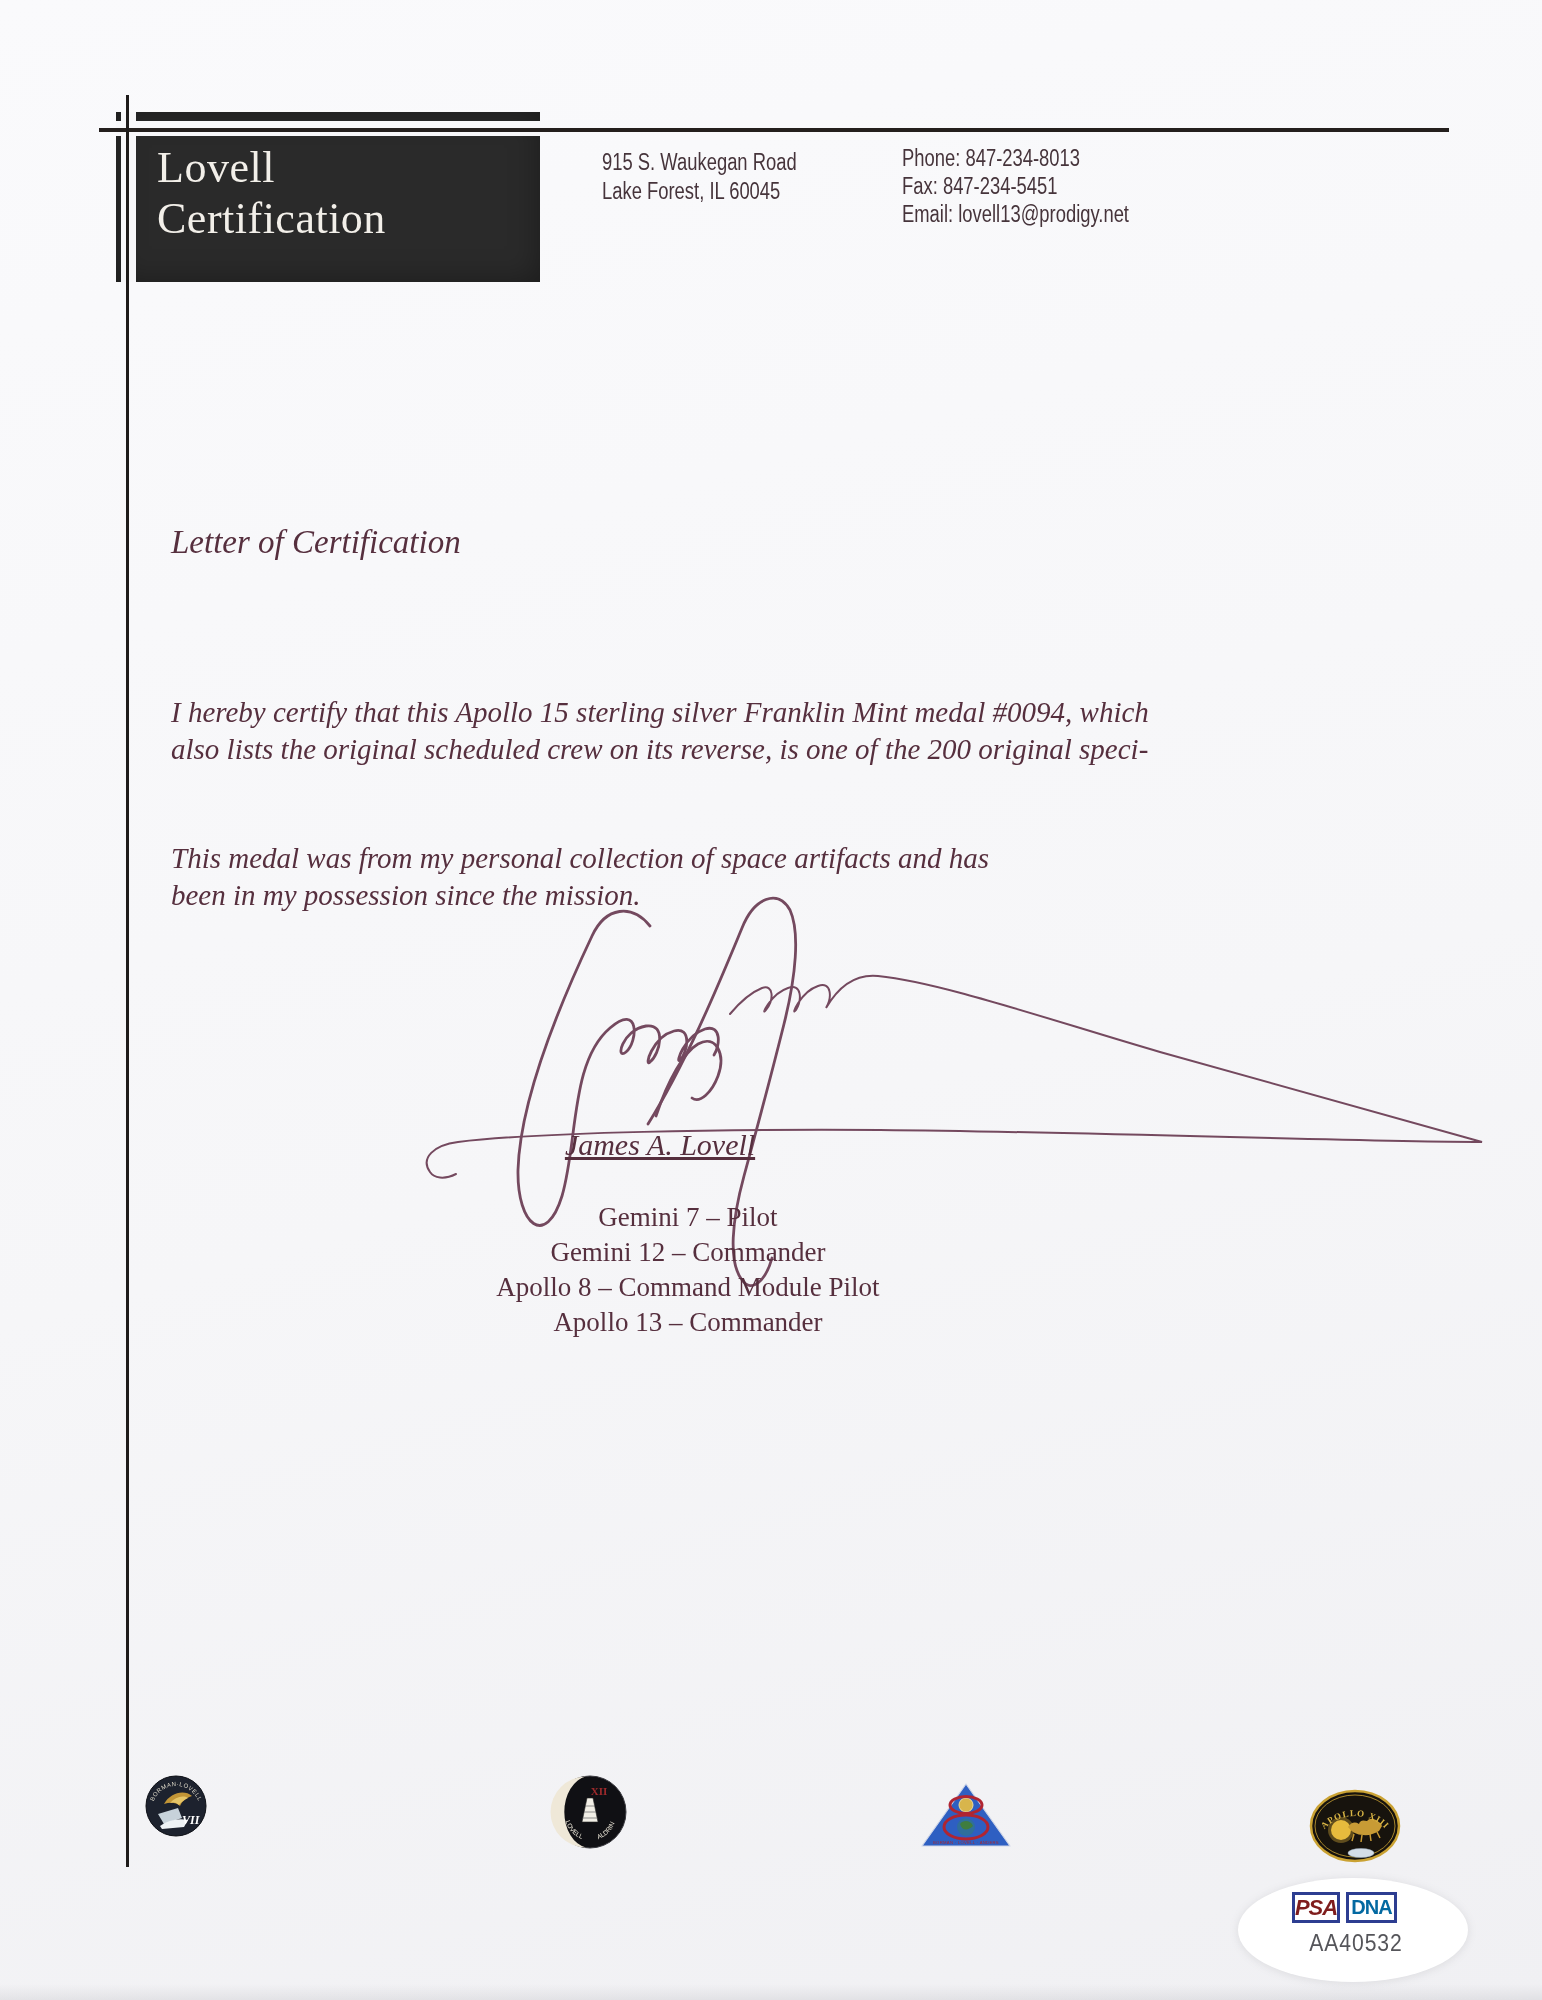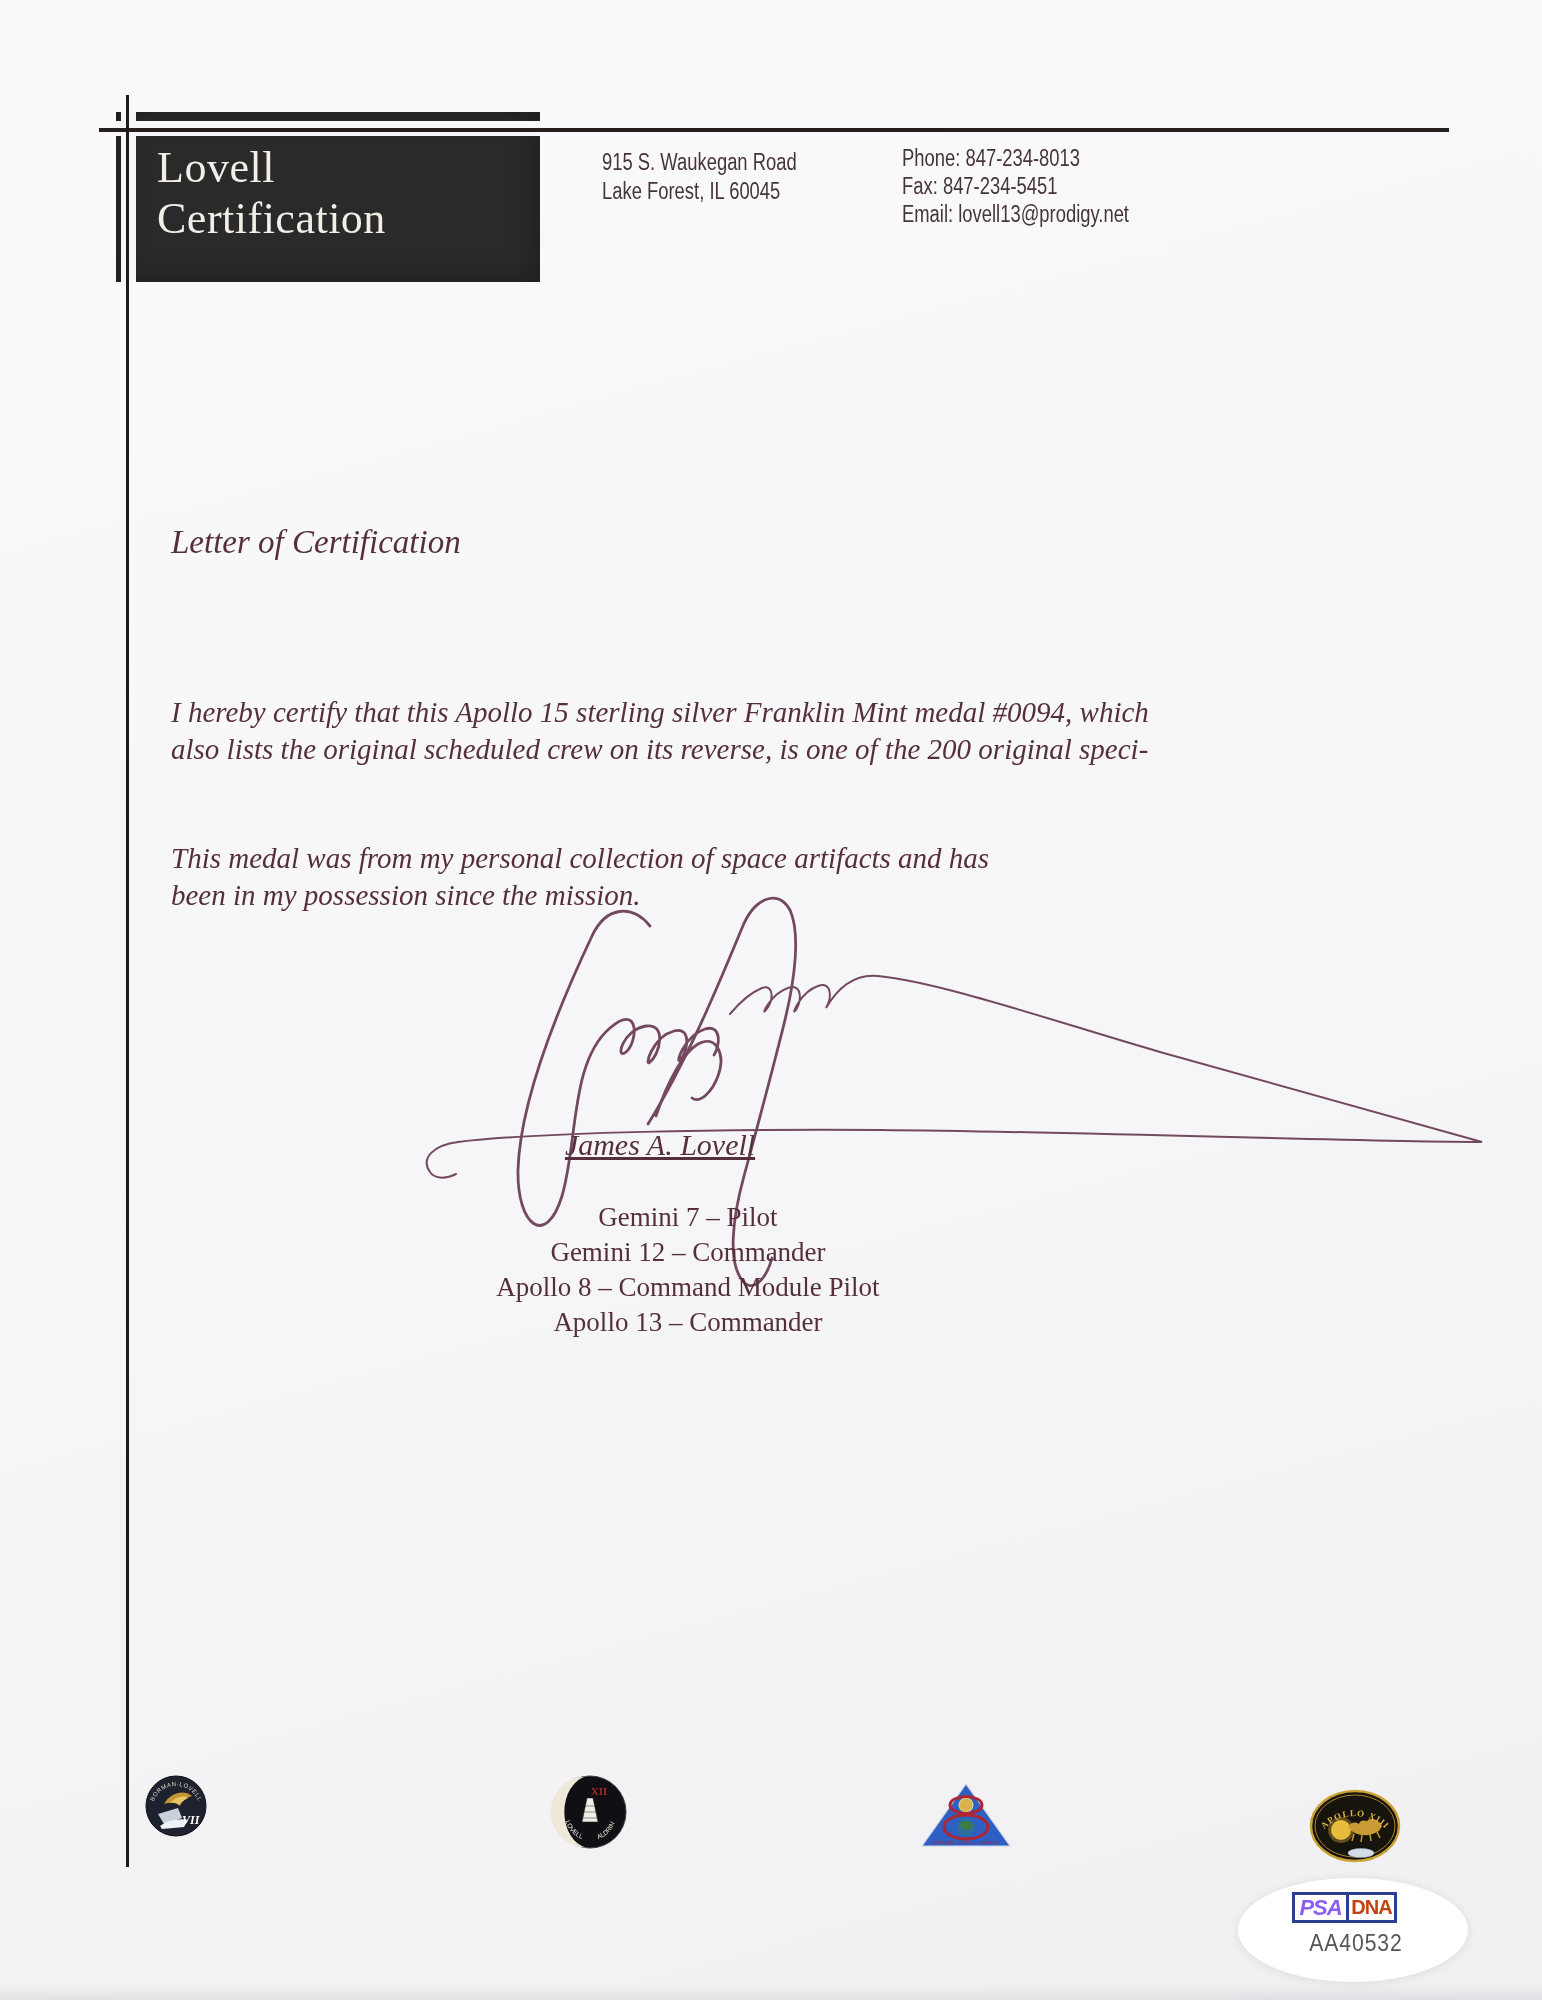--- a/index.html
+++ b/index.html
@@ -31,22 +31,22 @@
   .missions{left:388px;width:600px;top:1200px;text-align:center;
     font-size:27px;line-height:35px;}
   .sig{left:400px;top:880px;width:1120px;height:440px;}
   
   .patch{overflow:visible;}
   .sticker{left:1238px;top:1878px;width:230px;height:104px;border-radius:50%;
     background:#ffffff;box-shadow:0 1px 8px rgba(120,120,130,.18);}
   .logo-box{top:1892px;height:31px;border:3px solid #2d3d91;background:#fff;
     font-family:"Liberation Sans",sans-serif;font-weight:900;
     display:flex;align-items:center;justify-content:center;box-sizing:border-box;}
-  .psa{left:1292px;width:57px;color:#8b5cf6;font-style:italic;font-size:22px;letter-spacing:-1px;}
-  .dna{left:1346px;width:51px;color:#c2410c;font-size:20px;letter-spacing:-1px;}
+  .psa{left:1292px;width:48px;color:#7f1d1d;font-style:italic;font-size:22px;letter-spacing:-1px;}
+  .dna{left:1346px;width:51px;color:#0369a1;font-size:20px;letter-spacing:-1px;}
   .cert{left:1298px;top:1930px;width:116px;text-align:center;
     font-family:"Liberation Sans",sans-serif;font-size:23px;color:#55555a;
     letter-spacing:1px;transform:scaleX(.92);transform-origin:center top;}
   .paper-edge{left:0;bottom:0;width:1542px;height:16px;
     background:linear-gradient(180deg,rgba(0,0,0,0),rgba(90,90,100,.10));}
 </style>
 </head>
 <body>
 
 <div class="page">

